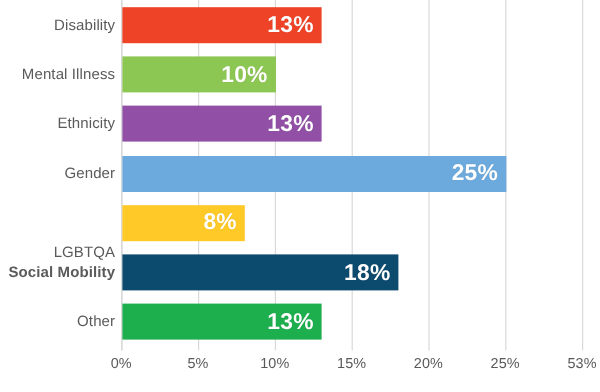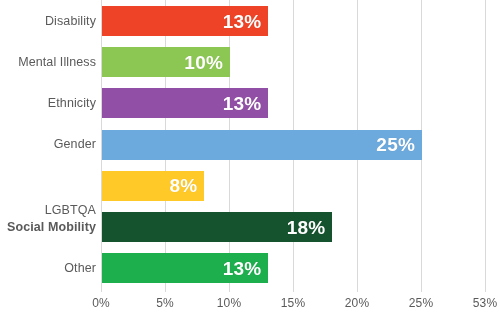--- a/index.html
+++ b/index.html
@@ -132,21 +132,21 @@
       </div>
       <div class="bar" style="top: 88.4px; left: 1px; width: 166.4px; height: 30px; background: rgb(145, 80, 165);">
         <span class="bar-value">13%</span>
       </div>
       <div class="bar" style="top: 129.6px; left: 1px; width: 320px; height: 30px; background: rgb(108, 169, 220);">
         <span class="bar-value">25%</span>
       </div>
       <div class="bar" style="top: 170.8px; left: 1px; width: 102.4px; height: 30px; background: rgb(255, 201, 39);">
         <span class="bar-value">8%</span>
       </div>
-      <div class="bar" style="top: 212px; left: 1px; width: 230.4px; height: 30px; background: #14532d;">
+      <div class="bar" style="top: 212px; left: 1px; width: 230.4px; height: 30px; background: #0c4a6e;">
         <span class="bar-value">18%</span>
       </div>
       <div class="bar" style="top: 253.2px; left: 1px; width: 166.4px; height: 30px; background: rgb(29, 174, 78);">
         <span class="bar-value">13%</span>
       </div>
     </div>
 
   <div class="x-ticks">
       <div class="x-tick" style="left: 0px;">0%</div>
       <div class="x-tick" style="left: 64px;">5%</div>

